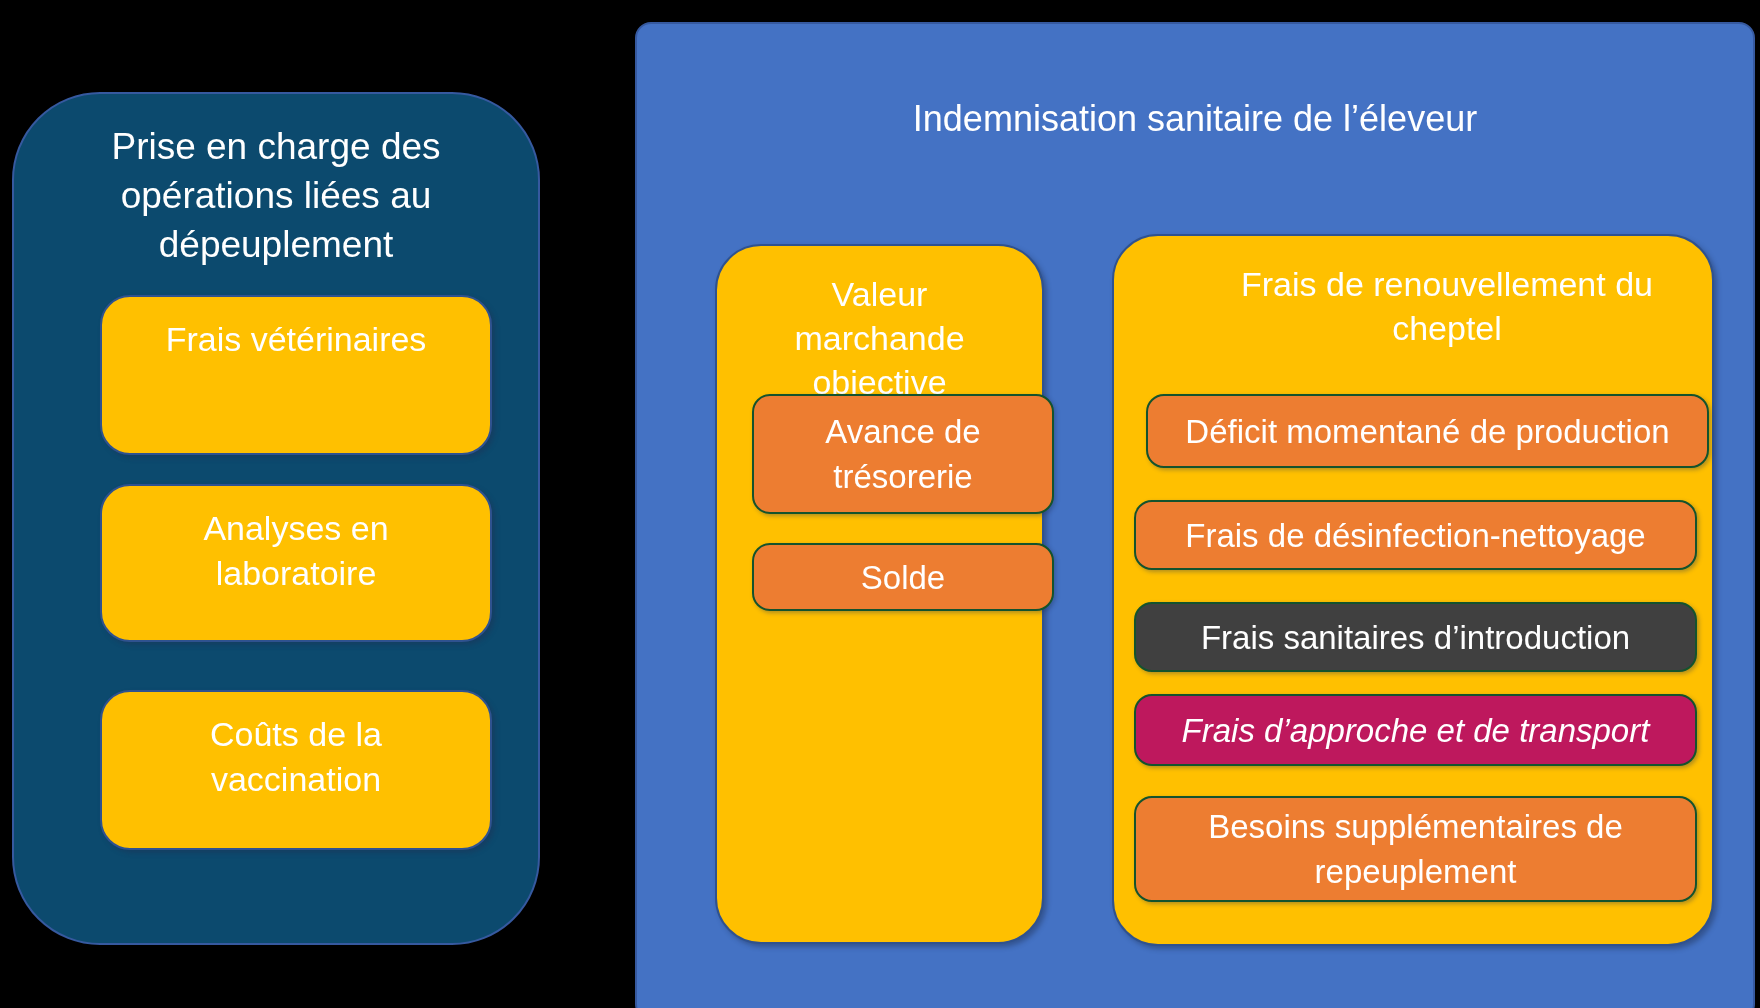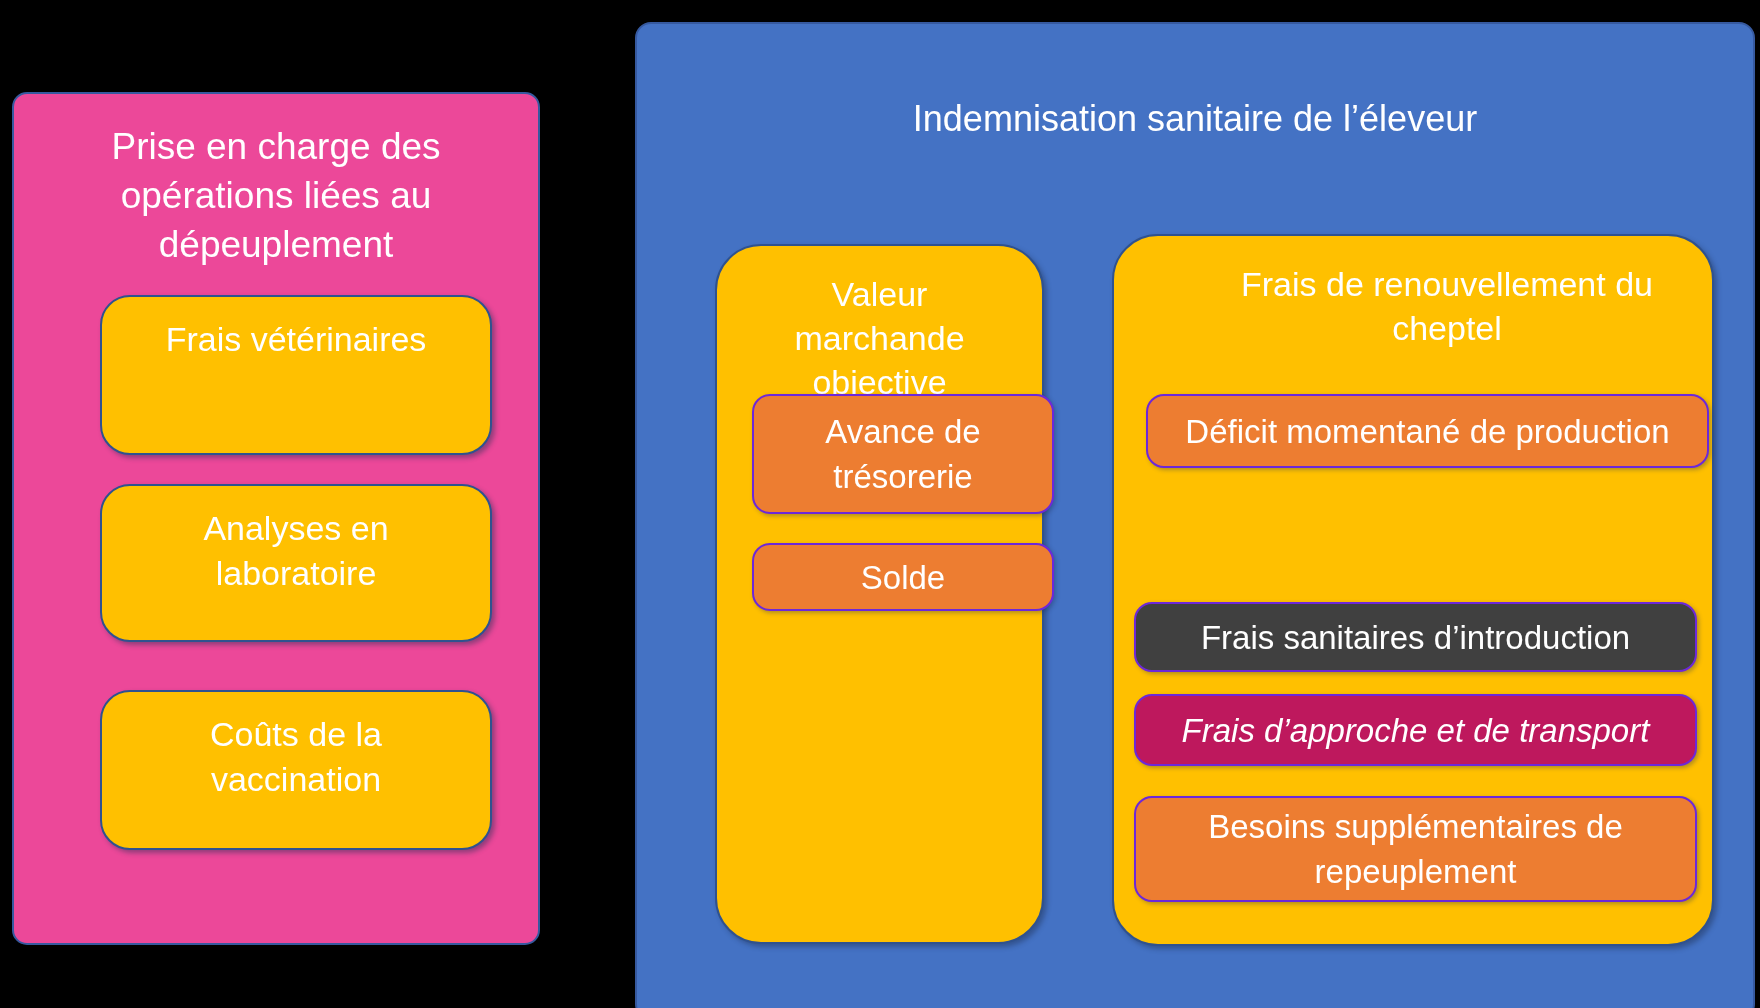--- a/index.html
+++ b/index.html
@@ -96,21 +96,21 @@
     line-height: 44px;
     padding-top: 26px;
   }
   .col-mid .col-title { padding-left: 30px; padding-right: 30px; }
   .col-right .col-title { padding-left: 68px; }
 
   
   .obox {
     position: absolute;
     background: #ED7D31;
-    border: 2px solid #6d28d9;
+    border: 2px solid #14532d;
     border-radius: 18px;
     text-align: center;
     font-size: 33px;
     line-height: 45px;
     display: flex;
     align-items: center;
     justify-content: center;
     box-shadow: 2px 2px 4px rgba(32,49,85,0.35);
   }
   .o-avance { left: 35px; top: 148px; width: 302px; height: 120px; padding: 0 40px; }
@@ -121,21 +121,21 @@
   .o-r.r2 { top: 264px; height: 70px; }
   .o-r.r3 { top: 366px; height: 70px; }
   .o-r.r4 { top: 458px; height: 72px; }
   .o-r.r5 { top: 560px; height: 106px; padding: 16px 58px; }
 </style>
 </head>
 <body style="background: rgb(0, 0, 0);">
 
 <div class="canvas">
 
-  <div class="group group-left" style="background: #ec4899; border-radius: 15px;">
+  <div class="group group-left" style="background: #0c4a6e;">
     <div class="group-title">Prise en charge des opérations liées au dépeuplement</div>
 
     <div class="ybox leaf-left l1" style="background: rgb(255, 192, 0);">Frais vétérinaires</div>
 
     <div class="ybox leaf-left l2" style="background: rgb(255, 192, 0);">Analyses en laboratoire</div>
 
     <div class="ybox leaf-left l3" style="background: rgb(255, 192, 0);">Coûts de la vaccination</div>
   </div>
 
   <div class="group group-right" style="background: rgb(68, 114, 196);">
@@ -147,20 +147,21 @@
       <div class="obox o-avance" style="background: rgb(237, 125, 49);">Avance de trésorerie</div>
 
       <div class="obox o-solde" style="background: rgb(237, 125, 49);">Solde</div>
     </div>
 
     <div class="ybox col col-right" style="background: rgb(255, 192, 0);">
       <div class="col-title">Frais de renouvellement du cheptel</div>
 
       <div class="obox o-r r1" style="background: rgb(237, 125, 49); margin-left: 12px;">Déficit momentané de production</div>
 
+      <div class="obox o-r r2" style="background: rgb(237, 125, 49);">Frais de désinfection-nettoyage</div>
 
       <div class="obox o-r r3" style="background: #404040;">Frais sanitaires d’introduction</div>
 
       <div class="obox o-r r4" style="background: #be185d; font-style: italic;">Frais d’approche et de transport</div>
 
       <div class="obox o-r r5" style="background: rgb(237, 125, 49);">Besoins supplémentaires de repeuplement</div>
     </div>
   </div>
 
 </div>

